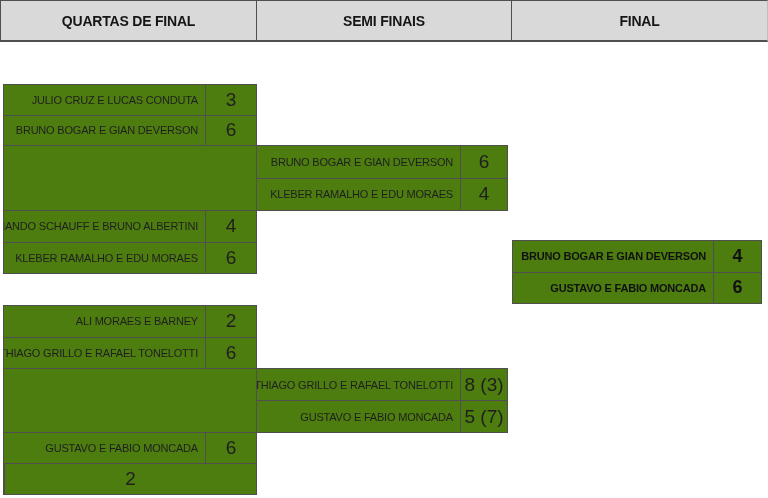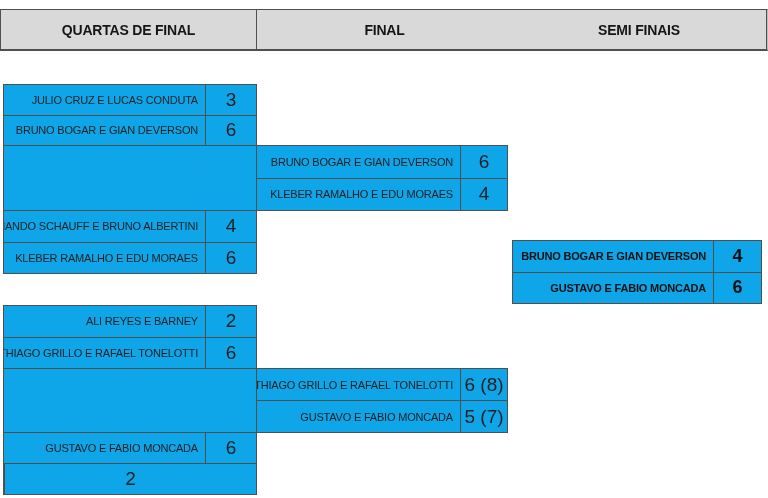--- a/index.html
+++ b/index.html
@@ -5,21 +5,21 @@
   html,body{margin:0;padding:0;background:#ffffff;}
   .page{
     position:relative;
     width:768px;height:498px;
     background:#ffffff;
     font-family:"Liberation Sans", sans-serif;
     overflow:hidden;
   }
   
   .header{
-    position:absolute;top:9px;left:0;width:768px;height:42px;
+    position:absolute;top:0;left:0;width:768px;height:42px;
     display:flex;
     background:#d9d9d9;
     border-top:1px solid #4f4f4f;
     border-left:1px solid #4f4f4f;
     border-right:1px solid #bdbdbd;
     border-bottom:2px solid #4f4f4f;
     box-sizing:border-box;
   }
   .hcell{
     display:flex;align-items:center;justify-content:center;
@@ -28,21 +28,21 @@
     box-sizing:border-box;
   }
   .hcell.h1{width:256px;border-right:1px solid #4f4f4f;}
   .hcell.h2{width:255px;border-right:1px solid #4f4f4f;}
   .hcell.h3{flex:1;}
   
   .box{
     position:absolute;
     border:1px solid #4f4f4f;
     box-sizing:border-box;
-    background:#0ea5e9;
+    background:#4d7c0f;
     display:flex;flex-direction:column;justify-content:space-between;
   }
   .row{
     flex:1;display:flex;align-items:stretch;min-height:0;
   }
   .row + .row{border-top:1px solid #4f4f4f;}
   .name{
     display:flex;align-items:center;justify-content:flex-end;
     padding-right:7px;
     font-size:11px;color:#1f1f1f;letter-spacing:-0.2px;
@@ -73,22 +73,22 @@
   .col-f .name{font-weight:700;font-size:11px;color:#111;}
   .col-f .score{font-weight:700;font-size:18px;color:#111;}
 </style>
 </head>
 <body>
 
 <div class="page">
 
   <div class="header">
     <div class="hcell h1">QUARTAS DE FINAL</div>
+    <div class="hcell h2">SEMI FINAIS</div>
     <div class="hcell h3">FINAL</div>
-    <div class="hcell h2">SEMI FINAIS</div>
   </div>
 
   <div class="box col-q q-m1">
     <div class="row">
       <div class="name">JULIO CRUZ E LUCAS CONDUTA</div>
       <div class="score">3</div>
     </div>
     <div class="row">
       <div class="name">BRUNO BOGAR E GIAN DEVERSON</div>
       <div class="score">6</div>
@@ -125,35 +125,35 @@
       <div class="score">4</div>
     </div>
     <div class="row">
       <div class="name">GUSTAVO E FABIO MONCADA</div>
       <div class="score">6</div>
     </div>
   </div>
 
   <div class="box col-q q-m3">
     <div class="row">
-      <div class="name">ALI REYES E BARNEY</div>
+      <div class="name">ALI MORAES E BARNEY</div>
       <div class="score">2</div>
     </div>
     <div class="row">
       <div class="name">THIAGO GRILLO E RAFAEL TONELOTTI</div>
       <div class="score">6</div>
     </div>
   </div>
 
   <div class="box sp-2"></div>
 
   <div class="box col-s s-m2">
     <div class="row">
       <div class="name">THIAGO GRILLO E RAFAEL TONELOTTI</div>
-      <div class="score">6 (8)</div>
+      <div class="score">8 (3)</div>
     </div>
     <div class="row">
       <div class="name">GUSTAVO E FABIO MONCADA</div>
       <div class="score">5 (7)</div>
     </div>
   </div>
 
   <div class="box col-q q-m4">
     <div class="row">
       <div class="name">GUSTAVO E FABIO MONCADA</div>

